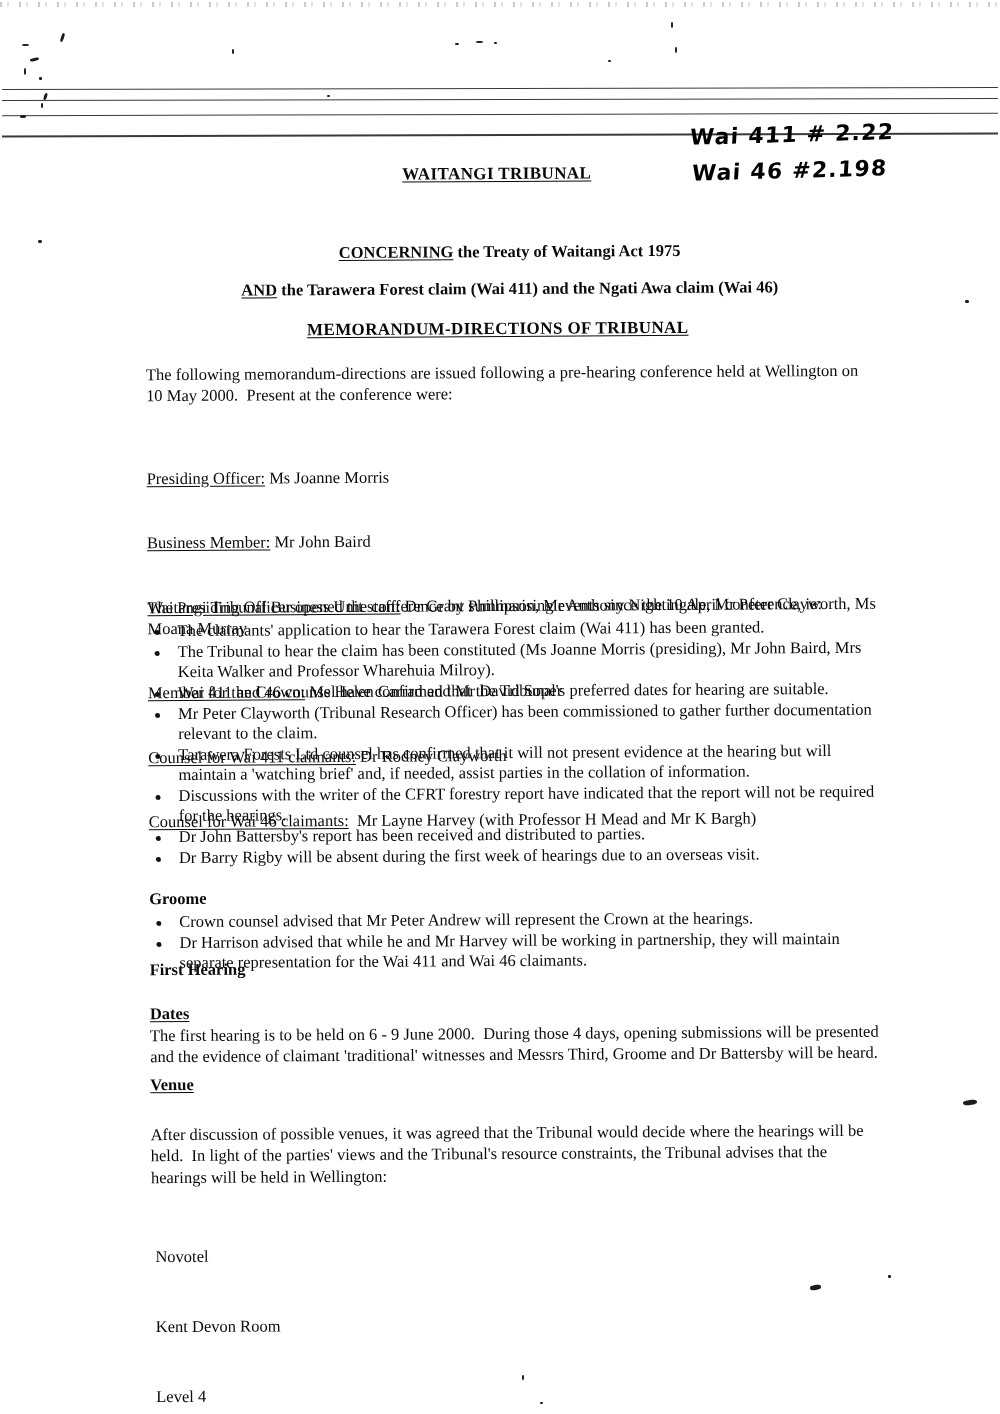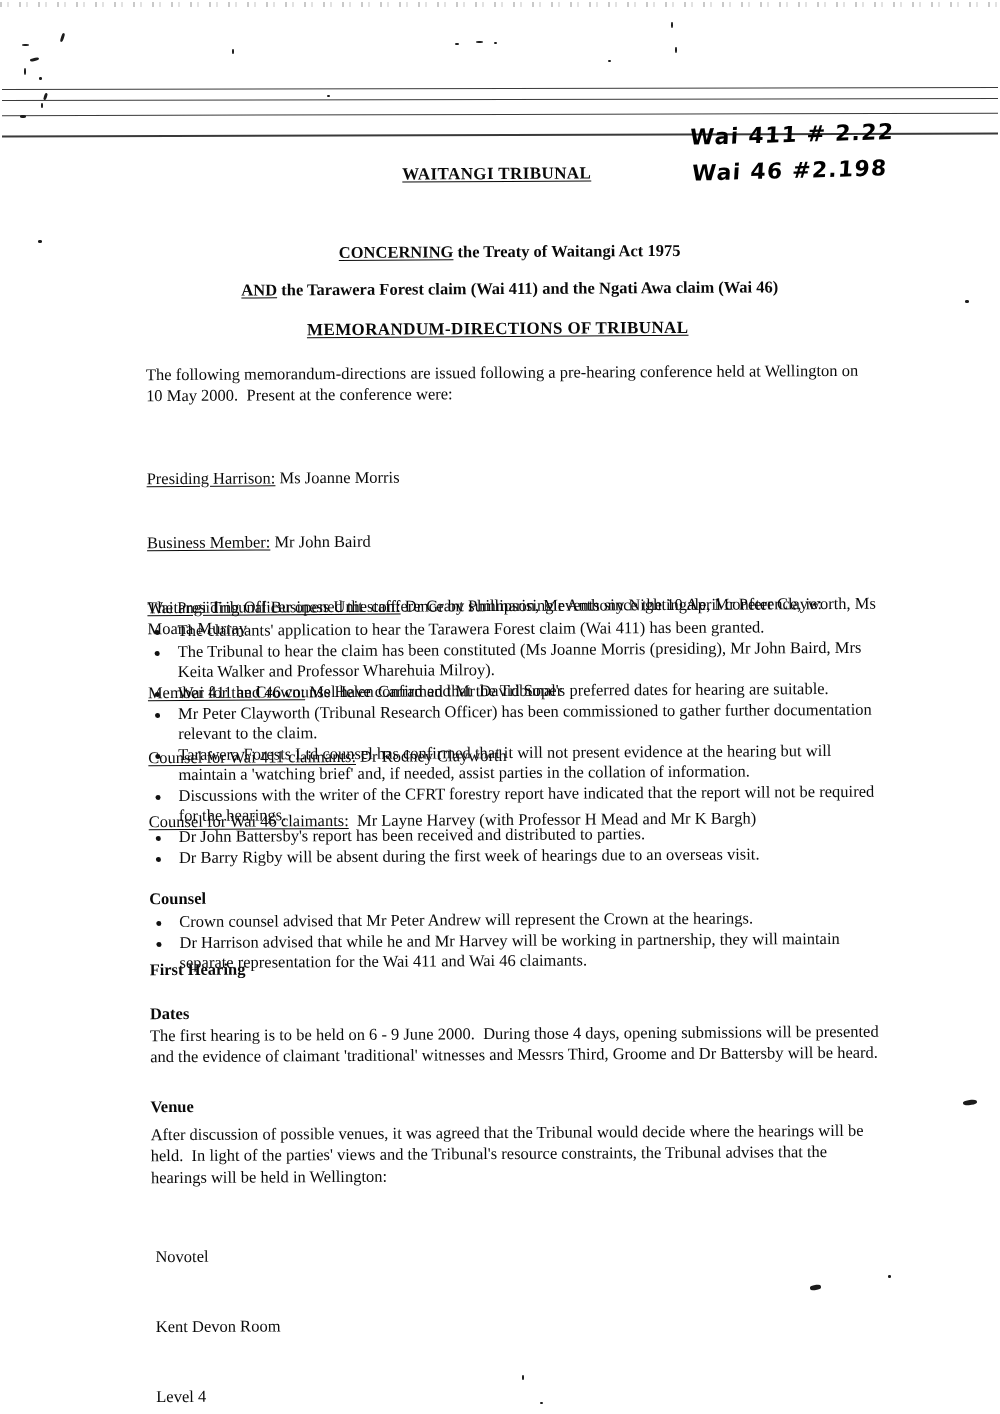--- a/index.html
+++ b/index.html
@@ -124,20 +124,21 @@
 
   .sec-head {
     font-size: 16.5px;
     font-weight: 700;
     left: 148px;
   }
   .sub-head {
     font-size: 16.5px;
     font-weight: 700;
     left: 148px;
+    text-decoration: underline;
     text-underline-offset: 2px;
   }
 
   .addr {
     font-size: 16.5px;
     left: 152px;
     line-height: 1.42;
   }
 
   
@@ -191,53 +192,53 @@
 
     <div class="t center title-sub" style="top:257px;">
       <span class="u">AND</span><span> the Tarawera Forest claim (Wai 411) and the Ngati Awa claim (Wai 46)</span>
     </div>
 
     <div class="t center title-main u" style="top:318px;">MEMORANDUM-DIRECTIONS OF TRIBUNAL</div>
 
     <div class="t para" style="top:362px;">The following memorandum-directions are issued following a pre-hearing conference held at Wellington on 10 May 2000.  Present at the conference were:</div>
 
     <div class="t roles" style="top:423px;">
-      <div><span class="lbl">Presiding Harrison:</span><span> Ms Joanne Morris</span></div>
+      <div><span class="lbl">Presiding Officer:</span><span> Ms Joanne Morris</span></div>
       <div><span class="lbl">Business Member:</span><span> Mr John Baird</span></div>
       <div><span class="lbl">Waitangi Tribunal Business Unit staff:</span><span> Dr Grant Phillipson, Mr Anthony Nightingale, Mr Peter Clayworth, Ms Moana Murray</span></div>
       <div><span class="lbl">Member for the Crown:</span><span> Ms Helen Carrad and Mr David Soper</span></div>
       <div><span class="lbl">Counsel for Wai 411 claimants:</span><span> Dr Rodney Clayworth</span></div>
       <div><span class="lbl">Counsel for Wai 46 claimants:</span><span>  Mr Layne Harvey (with Professor H Mead and Mr K Bargh)</span></div>
     </div>
 
     <div class="t para" style="top:595px;">The Presiding Officer opened the conference by summarising events since the 10 April conference, ie:</div>
 
     <div class="bullets" style="top:619px;">
       <div class="bullet-row"><span class="dot"></span><span>The claimants' application to hear the Tarawera Forest claim (Wai 411) has been granted.</span></div>
       <div class="bullet-row"><span class="dot"></span><span>The Tribunal to hear the claim has been constituted (Ms Joanne Morris (presiding), Mr John Baird, Mrs Keita Walker and Professor Wharehuia Milroy).</span></div>
       <div class="bullet-row"><span class="dot"></span><span>Wai 411 and 46 counsel have confirmed that the Tribunal's preferred dates for hearing are suitable.</span></div>
       <div class="bullet-row"><span class="dot"></span><span>Mr Peter Clayworth (Tribunal Research Officer) has been commissioned to gather further documentation relevant to the claim.</span></div>
       <div class="bullet-row"><span class="dot"></span><span>Tarawera Forests Ltd counsel has confirmed that it will not present evidence at the hearing but will maintain a 'watching brief' and, if needed, assist parties in the collation of information.</span></div>
       <div class="bullet-row"><span class="dot"></span><span>Discussions with the writer of the CFRT forestry report have indicated that the report will not be required for the hearings.</span></div>
       <div class="bullet-row"><span class="dot"></span><span>Dr John Battersby's report has been received and distributed to parties.</span></div>
       <div class="bullet-row"><span class="dot"></span><span>Dr Barry Rigby will be absent during the first week of hearings due to an overseas visit.</span></div>
     </div>
 
-    <div class="t sec-head" style="top:886px;">Counsel</div>
+    <div class="t sec-head" style="top:886px;">Groome</div>
 
     <div class="bullets" style="top:910px;">
       <div class="bullet-row"><span class="dot"></span><span>Crown counsel advised that Mr Peter Andrew will represent the Crown at the hearings.</span></div>
       <div class="bullet-row"><span class="dot"></span><span>Dr Harrison advised that while he and Mr Harvey will be working in partnership, they will maintain separate representation for the Wai 411 and Wai 46 claimants.</span></div>
     </div>
 
     <div class="t sec-head" style="top:957px;">First Hearing</div>
     <div class="t sub-head" style="top:1001px;">Dates</div>
     <div class="t para" style="top:1023px;">The first hearing is to be held on 6 - 9 June 2000.  During those 4 days, opening submissions will be presented and the evidence of claimant 'traditional' witnesses and Messrs Third, Groome and Dr Battersby will be heard.</div>
 
-    <div class="t sub-head" style="top:1094px;text-align:center;">Venue</div>
+    <div class="t sub-head" style="top:1072px;text-align:center;">Venue</div>
     <div class="t para" style="top:1122px;">After discussion of possible venues, it was agreed that the Tribunal would decide where the hearings will be held.  In light of the parties' views and the Tribunal's resource constraints, the Tribunal advises that the hearings will be held in Wellington:</div>
 
     <div class="t addr" style="top:1196px;">
       <div>Novotel</div>
       <div>Kent Devon Room</div>
       <div>Level 4</div>
       
       
       
     </div>

